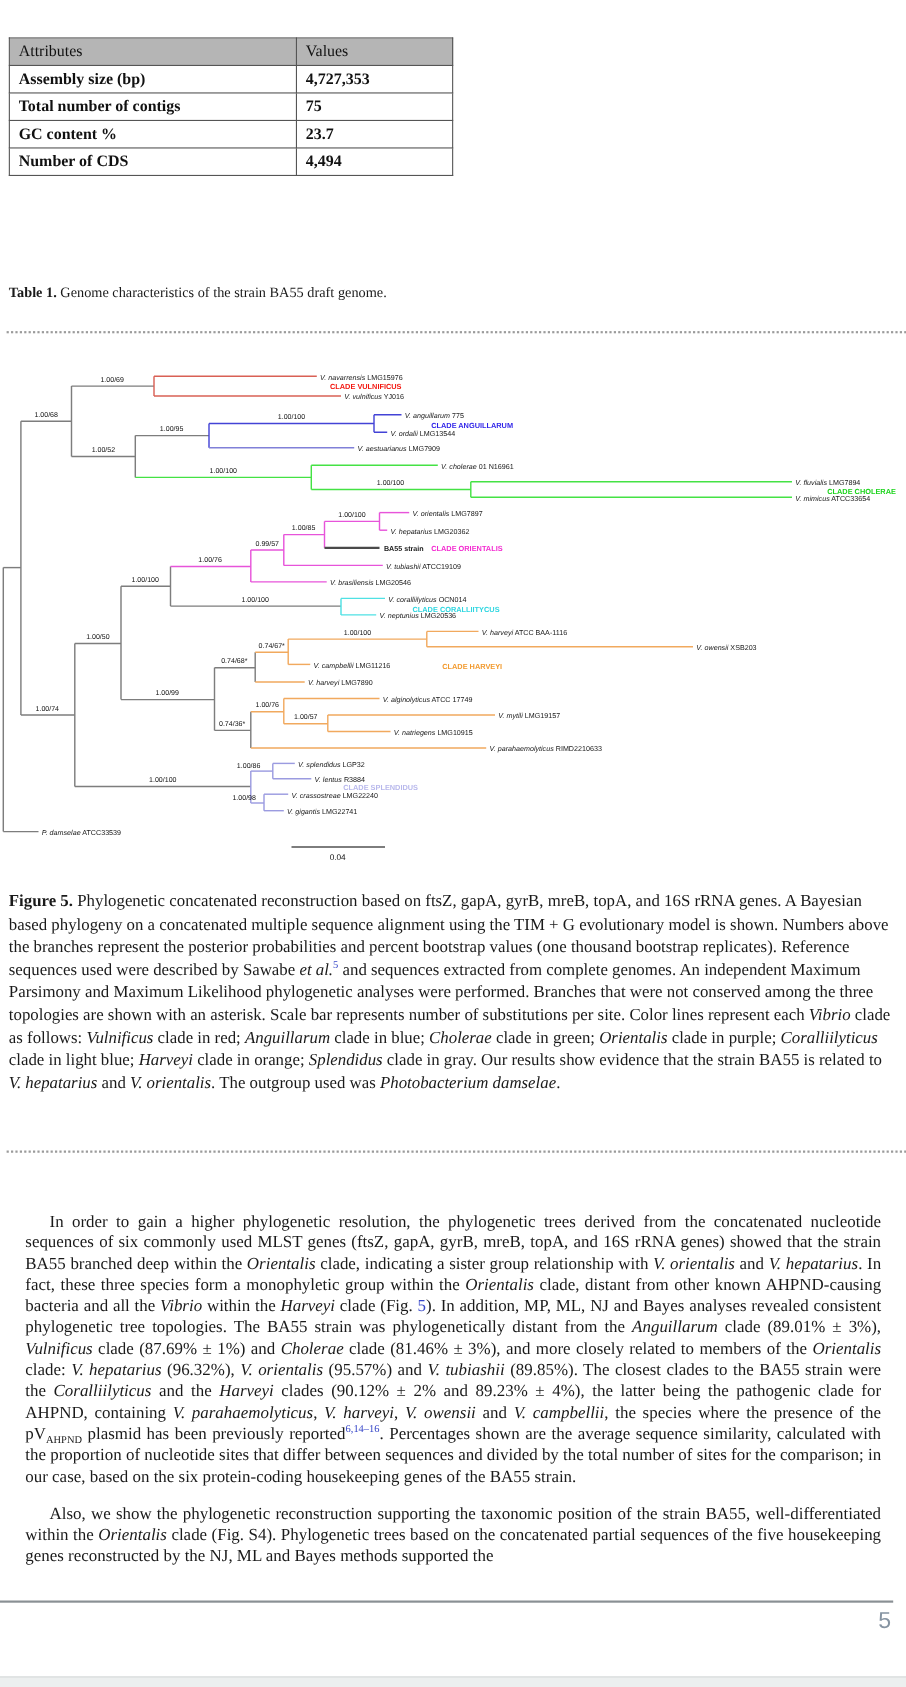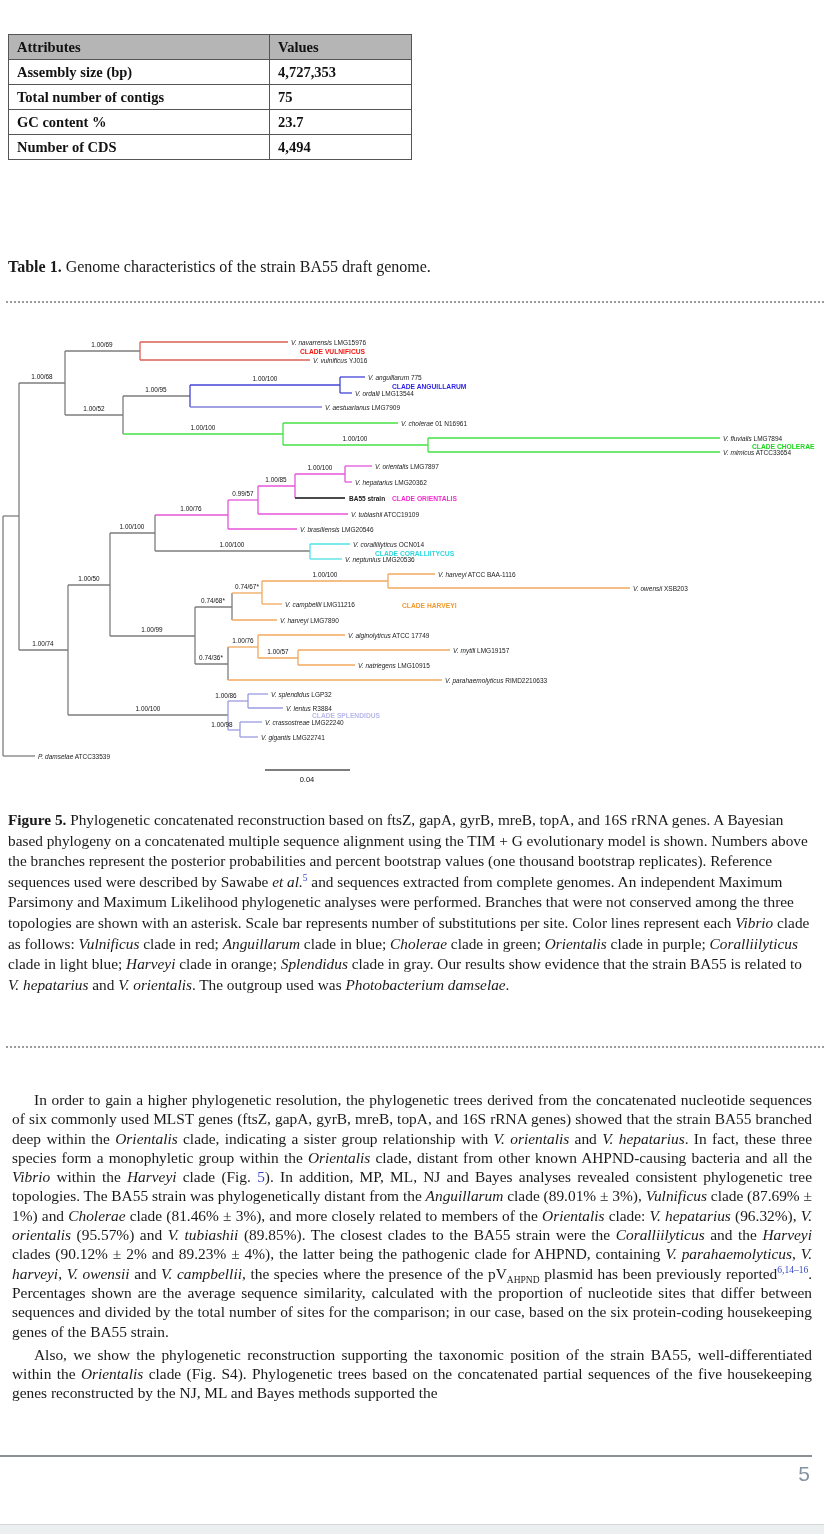--- a/index.html
+++ b/index.html
@@ -2,38 +2,38 @@
 <html><head>
 <meta charset="utf-8">
 <style>
   html,body{margin:0;padding:0;background:#fff;}
   .page{position:relative;width:824px;height:1534px;background:#ffffff;overflow:hidden;
         font-family:"Liberation Serif",serif;color:#1a1a1a;}
   
   .gtable{position:absolute;top:34px;left:8px;width:404px;border-collapse:collapse;
           font-family:"Liberation Serif",serif;font-size:14.5px;color:#111;}
   .gtable th,.gtable td{border:1px solid #555;padding:3px 8px;text-align:left;height:18px;font-weight:bold;}
-  .gtable th{background:#b5b5b5;font-weight:bold;}
+  .gtable th{background:#b5b5b5;font-weight:normal;}
   .gtable td:first-child,.gtable th:first-child{width:244px;}
-  .tcaption{position:absolute;top:258px;left:8px;width:800px;font-size:16px;margin:0;}
+  .tcaption{position:absolute;top:258px;left:8px;width:800px;font-size:13px;margin:0;}
   
   .dotted{position:absolute;left:6px;right:0;height:0;border-top:2px dotted #9b9b9b;}
   
   .figsvg{position:absolute;top:322px;left:0;width:824px;height:478px;}
   .leaf{font-family:"Liberation Sans",sans-serif;font-size:6.5px;fill:#1a1a1a;}
   .it{font-style:italic;}
   .bold{font-weight:bold;}
   .supp{font-family:"Liberation Sans",sans-serif;font-size:6.4px;fill:#111;text-anchor:middle;}
   .clade{font-family:"Liberation Sans",sans-serif;font-size:6.7px;font-weight:bold;}
   .scalelab{font-family:"Liberation Sans",sans-serif;font-size:7.5px;fill:#111;text-anchor:middle;}
   
   .fcaption{position:absolute;top:810px;left:8px;width:806px;font-size:15.3px;line-height:20.6px;}
   .bodytext{position:absolute;top:1086px;left:8px;width:808px;font-size:15.4px;line-height:19.3px;
             text-align:justify;}
-  .bodytext p{margin:4px;text-indent:22px;}
+  .bodytext p{margin:15px;text-indent:22px;}
   .seg-i{font-style:italic;}
   .seg-b{font-weight:bold;}
   .seg-s{vertical-align:super;font-size:9.5px;line-height:0;color:#3646c8;}
   .seg-l{color:#3646c8;}
   .seg-u{vertical-align:sub;font-size:9.5px;line-height:0;}
   
   .footrule{position:absolute;top:1455px;left:0;width:812px;height:2px;background:#8a9094;}
   .pagenum{position:absolute;top:1462px;right:14px;font-family:"Liberation Sans",sans-serif;
            font-size:21px;color:#8694a2;}
   .bottomstrip{position:absolute;bottom:0;left:0;width:824px;height:9px;background:#ecefef;

